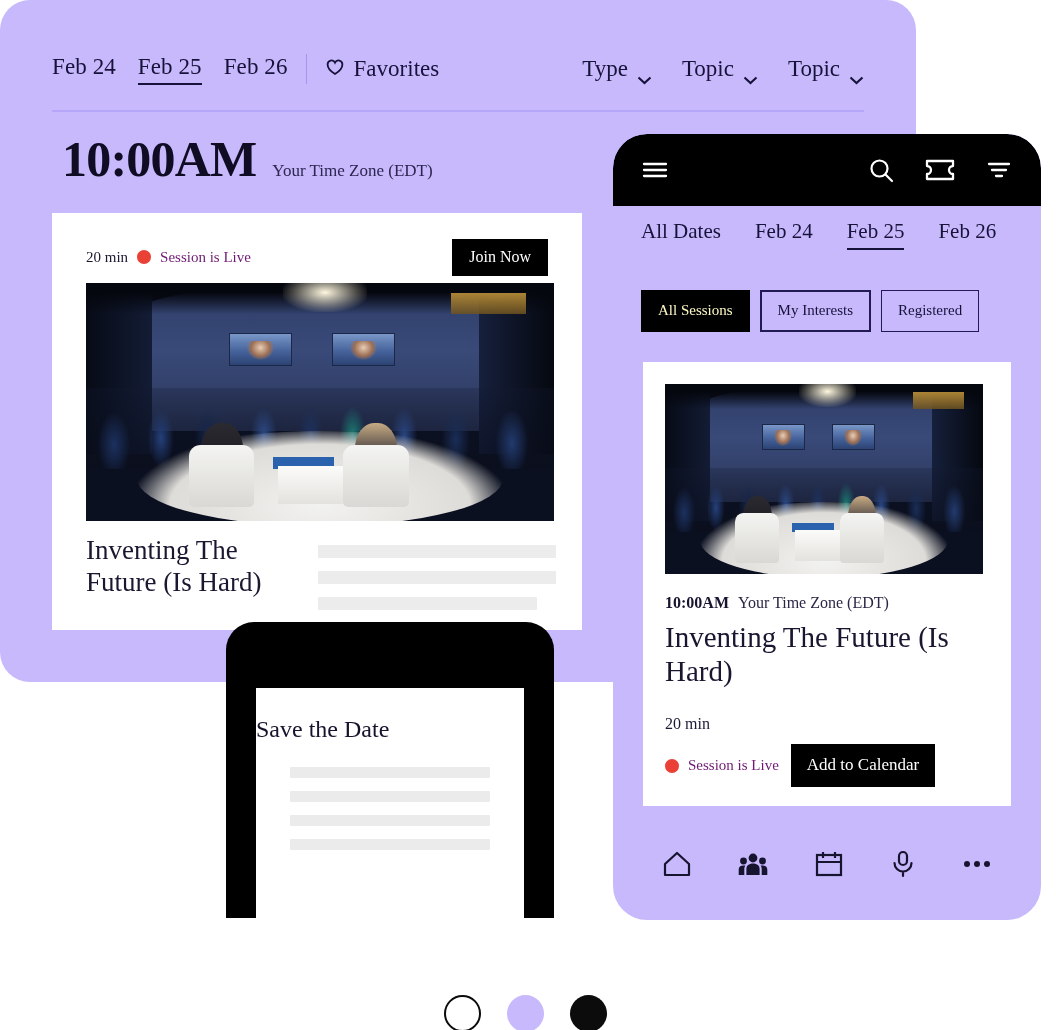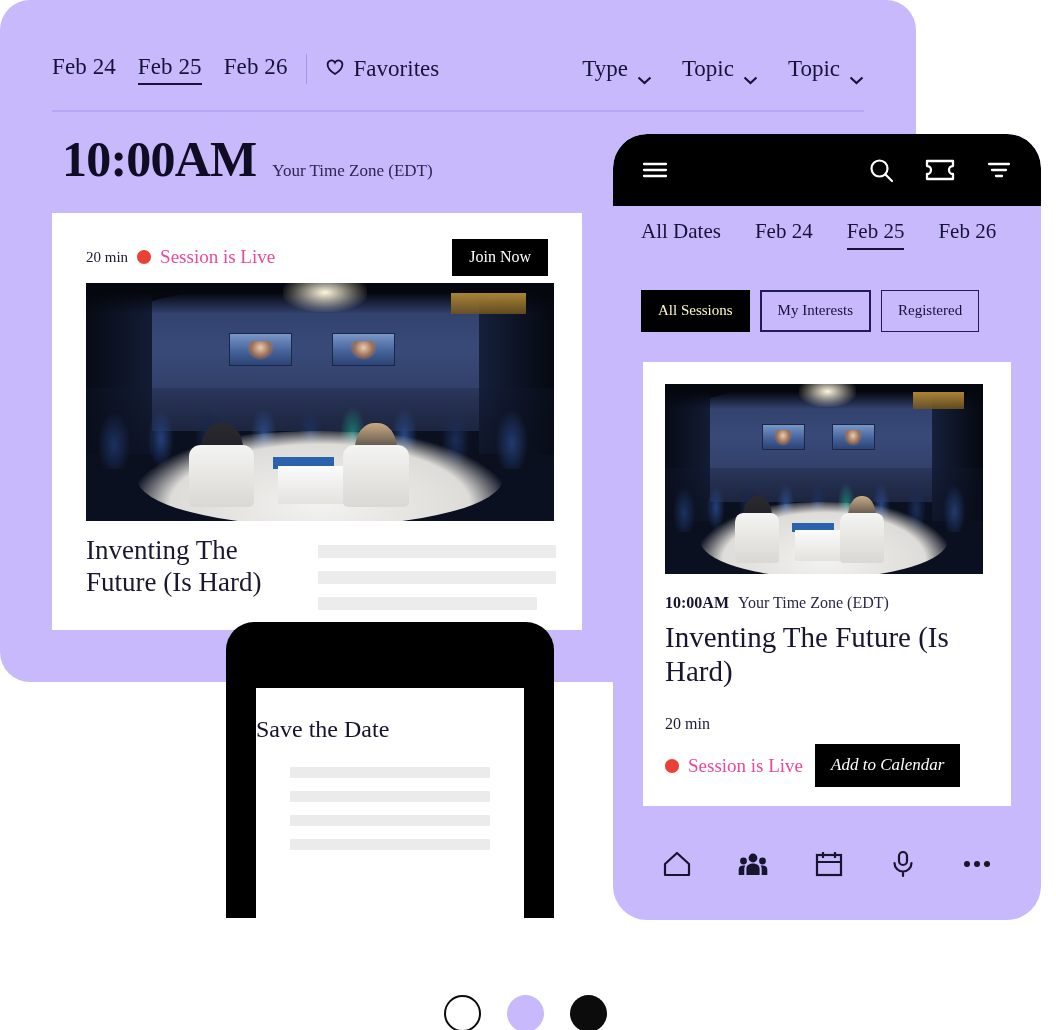--- a/index.html
+++ b/index.html
@@ -104,21 +104,21 @@
     left: 34px; top: 26px;
     width: 462px; height: 36px;
     display: flex; align-items: center;
   }
   .meta-left { display: flex; align-items: center; gap: 9px; }
   .dur { font-size: 15px; color: #1b1830; }
   .live-dot {
     width: 14px; height: 14px; border-radius: 50%;
     background: #ea4036; display: inline-block;
   }
-  .live-txt { font-size: 19px; color: #ec4899; font-family: Liberation Serif, serif; }
+  .live-txt { font-size: 15px; color: #701a75; font-family: Liberation Serif, serif; }
 
   .join-btn {
     margin-left: auto;
     background: #000000; color: #ffffff;
     font-size: 16px;
     padding: 9px 17px 10px;
     cursor: pointer;
     font-family: "Liberation Serif", serif;
     border: none;
   }
@@ -328,21 +328,20 @@
   .pc-dur { position: absolute; left: 22px; top: 353px; font-size: 16px; color: #1c1934; }
   .pc-actions {
     position: absolute; left: 22px; top: 382px;
     display: flex; align-items: center; gap: 12px;
   }
   .pc-live { display: flex; align-items: center; gap: 9px; }
   .cal-btn {
     background: #000; color: #fff; font-size: 17px;
     padding: 11px 16px 12px; border: none; cursor: pointer;
     font-family: "Liberation Serif", serif;
-    font-style: italic;
   }
 
   .phone-nav {
     position: absolute; left: 0; bottom: 26px;
     width: 100%; height: 60px;
     display: flex; align-items: center; justify-content: space-around;
     padding: 0 26px;
   }
 
   

